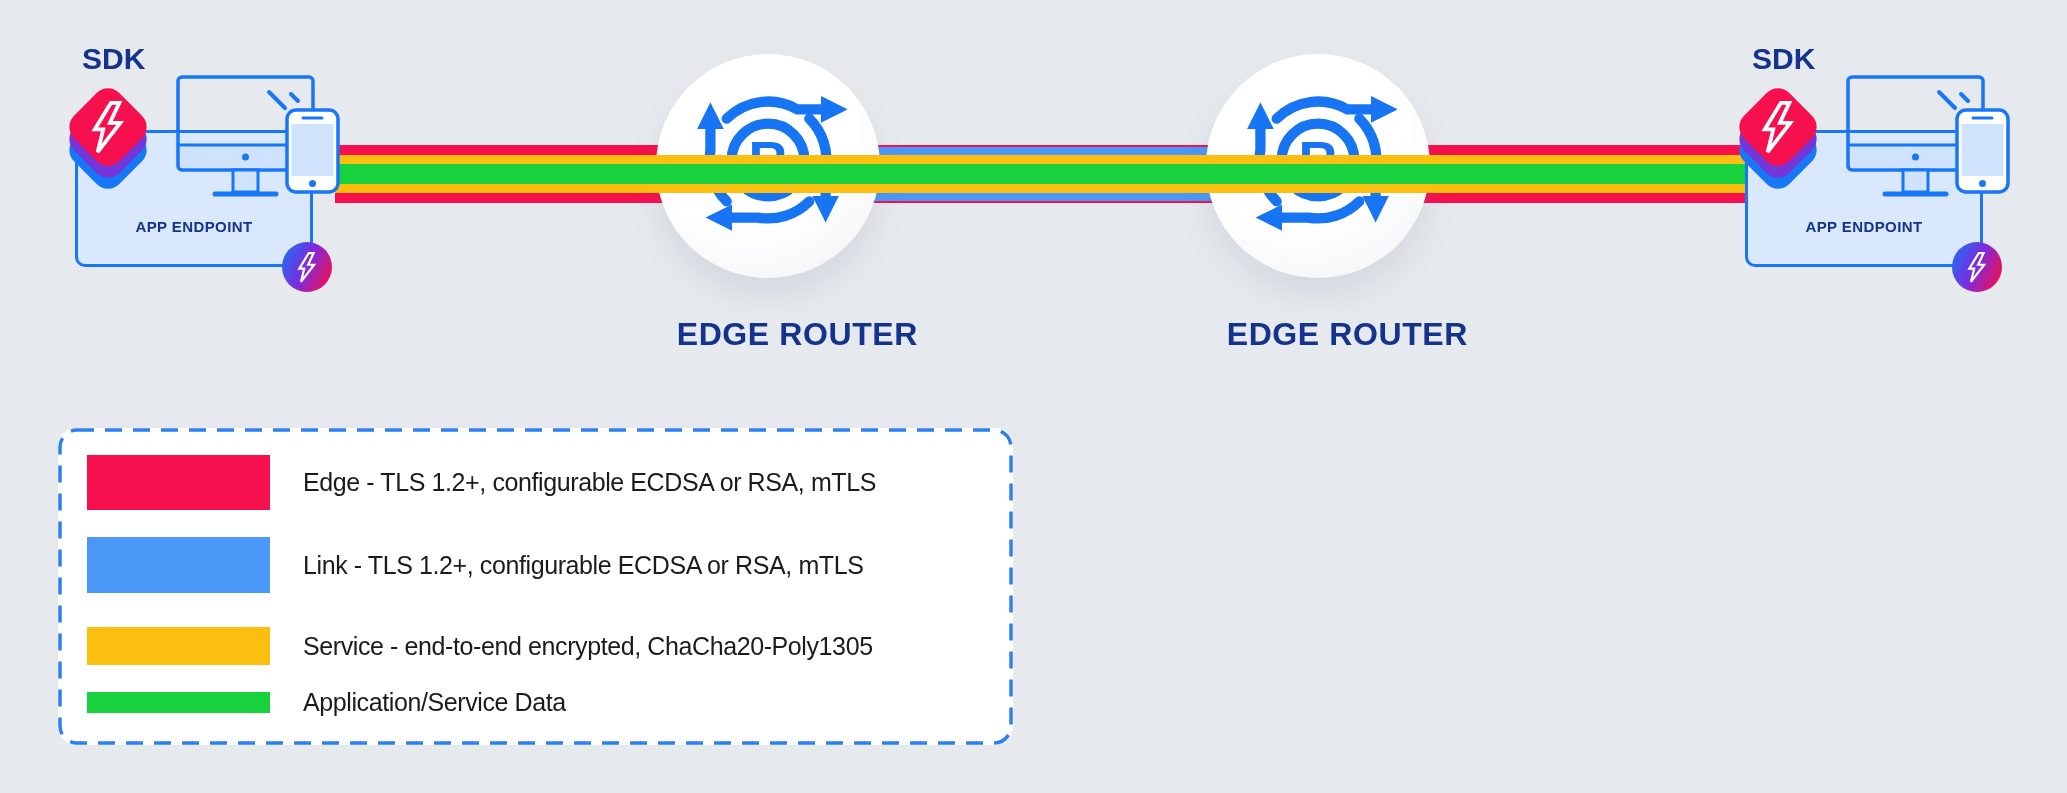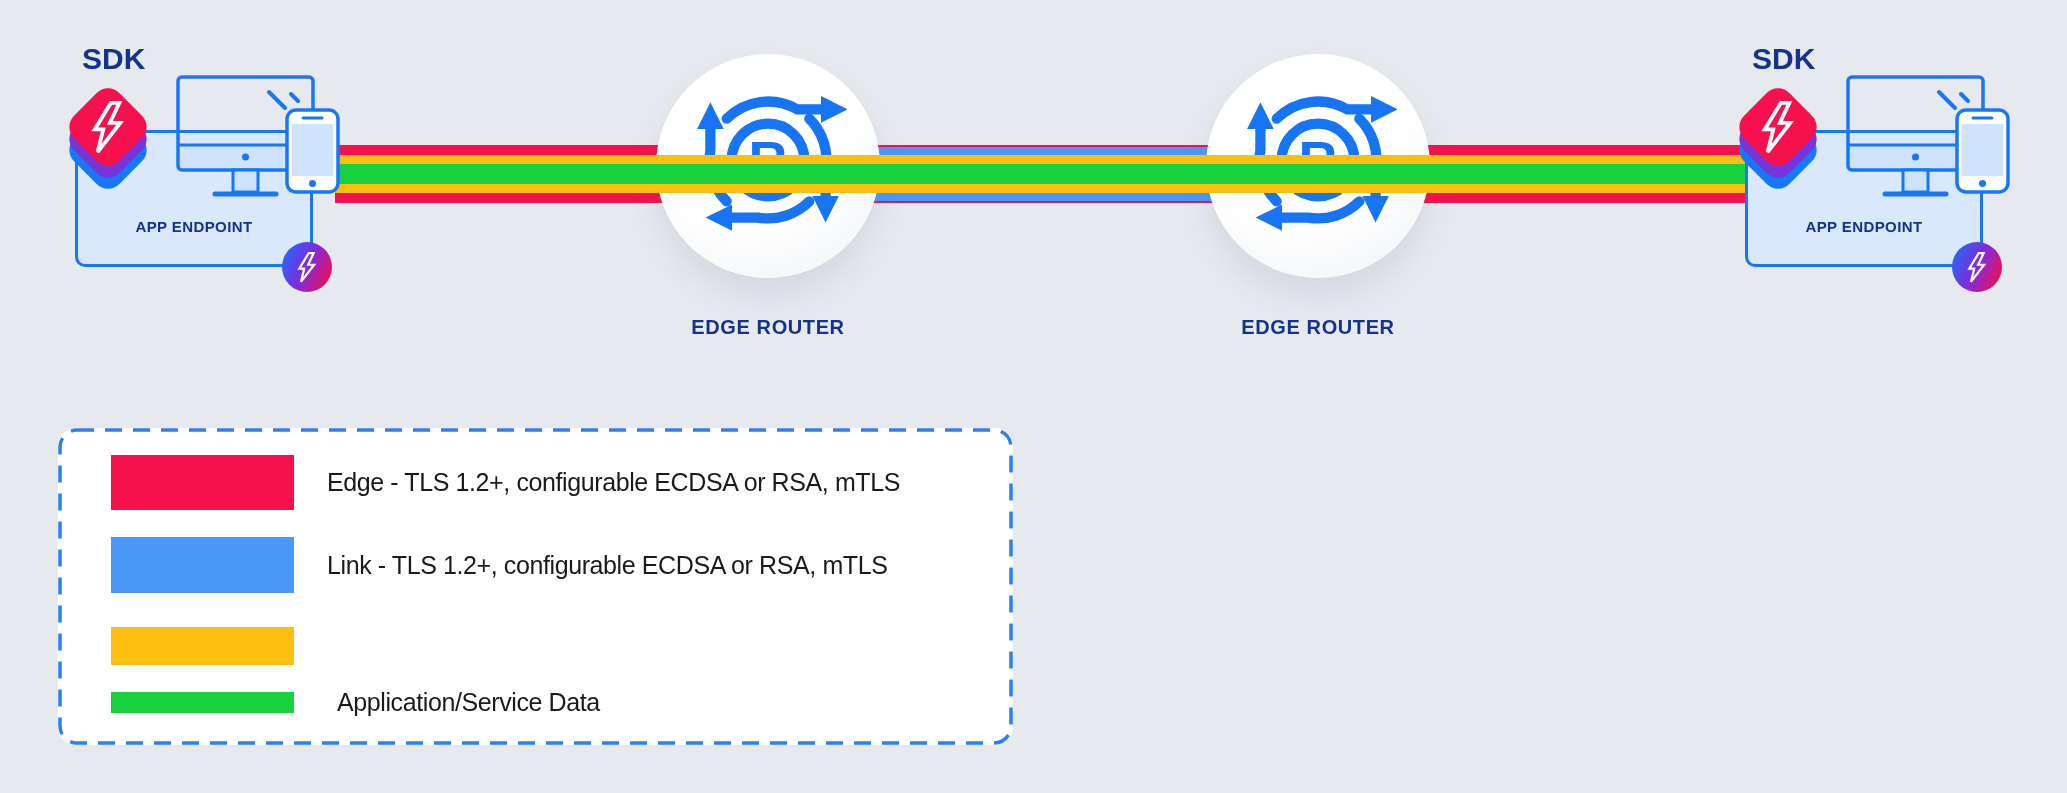--- a/index.html
+++ b/index.html
@@ -12,22 +12,22 @@
   .band-link   {left:768px;top:147px;width:550px; height:54px;z-index:2;}
   .band-service{left:335px;top:155px;width:1412px;height:38px;z-index:5;}
   .band-data   {left:335px;top:164px;width:1412px;height:20px;z-index:6;}
 
   
   .router-circle{position:absolute;top:54px;width:224px;height:224px;border-radius:50%;
     background:radial-gradient(circle at 40% 28%, #ffffff 52%, #eef1f5 100%);
     box-shadow:0 18px 30px rgba(90,110,130,0.12);z-index:3;}
   .router-circle.r1{left:656px;} .router-circle.r2{left:1206px;}
   .router-icon{position:absolute;left:33px;top:27px;}
-  .router-label{position:absolute;top:316px;width:300px;text-align:center;
-    font-size:20px;font-weight:600;letter-spacing:0.6px;color:#14338d;z-index:4;}
+  .router-label{position:absolute;top:316px;width:300px;text-align:right;
+    font-size:32px;font-weight:600;letter-spacing:0.6px;color:#14338d;z-index:4;}
   .router-label.l1{left:618px;} .router-label.l2{left:1168px;}
 
   
   .endpoint{position:absolute;top:30px;width:310px;height:280px;z-index:10;}
   .endpoint.left{left:55px;} .endpoint.right{left:1725px;}
   .ep-box{position:absolute;left:20px;top:100px;width:238px;height:137px;border-radius:10px;
     background:#d9e8fd;border:3px solid #1877f7;box-sizing:border-box;}
   .ep-label{position:absolute;left:20px;top:188px;width:238px;text-align:center;
     font-size:15px;font-weight:600;letter-spacing:0.4px;color:#14338d;}
   .sdk-label{position:absolute;left:27px;top:12px;font-size:30px;font-weight:600;color:#14338d;}
@@ -39,25 +39,25 @@
   .stack-bolt{position:absolute;left:34px;top:71px;}
   .badge{position:absolute;left:227px;top:212px;width:50px;height:50px;border-radius:50%;
     background:linear-gradient(115deg,#2a66f0 10%,#7d2be0 48%,#e8115b 88%);
     display:flex;align-items:center;justify-content:center;}
 
   
   .legend{position:absolute;left:58px;top:428px;width:955px;height:317px;z-index:9;
     background:#ffffff;border-radius:18px;}
   .legend-border{position:absolute;left:0;top:0;}
   .legend-rows{position:absolute;left:29px;top:27px;width:900px;}
-  .legend-row{display:flex;align-items:center;margin-left:24px;}
+  .legend-row{display:flex;align-items:center;}
   .legend-row:nth-child(1){height:55px;margin-bottom:27px;}
   .legend-row:nth-child(2){height:56px;margin-bottom:34px;}
   .legend-row:nth-child(3){height:38px;margin-bottom:27px;}
-  .legend-row:nth-child(4){height:21px;gap:10px;}
+  .legend-row:nth-child(4){height:21px;}
   .swatch{width:183px;height:100%;flex:0 0 183px;}
   .legend-text{margin-left:33px;font-size:25px;letter-spacing:-0.4px;color:#1b1b1b;white-space:nowrap;}
 </style>
 </head>
 <body>
 
 <svg width="0" height="0" style="position:absolute">
   <defs>
     <marker id="arrowhead" markerUnits="userSpaceOnUse" markerWidth="40" markerHeight="40" refX="9" refY="17" orient="auto">
       <path d="M0 0 L34 17 L0 34 Z" fill="#1774f2"></path>
@@ -162,20 +162,21 @@
       <div class="legend-row">
         <div class="swatch" style="background-color: rgb(246, 16, 77);"></div>
         <div class="legend-text">Edge - TLS 1.2+, configurable ECDSA or RSA, mTLS</div>
       </div>
       <div class="legend-row">
         <div class="swatch" style="background-color: rgb(74, 152, 247);"></div>
         <div class="legend-text">Link - TLS 1.2+, configurable ECDSA or RSA, mTLS</div>
       </div>
       <div class="legend-row">
         <div class="swatch" style="background-color: rgb(252, 191, 15);"></div>
+        <div class="legend-text">Service - end-to-end encrypted, ChaCha20-Poly1305</div>
       </div>
       <div class="legend-row">
         <div class="swatch" style="background-color: rgb(23, 210, 61);"></div>
         <div class="legend-text">Application/Service Data</div>
       </div>
     </div>
   </div>
 
 </div>
 

